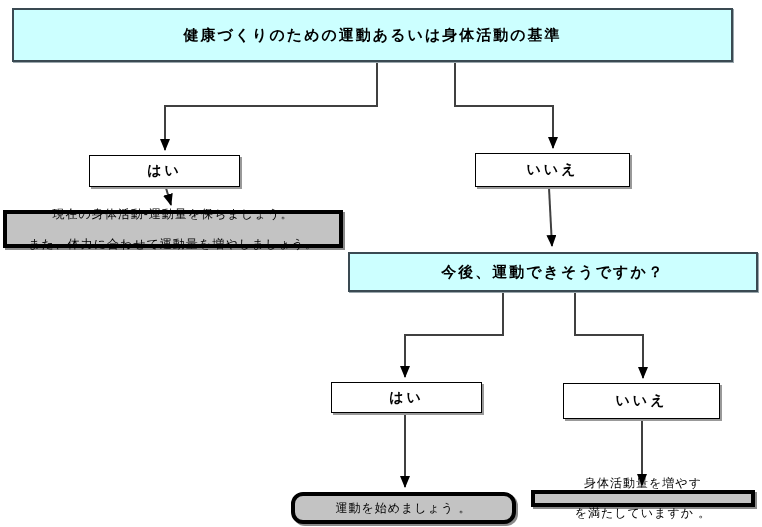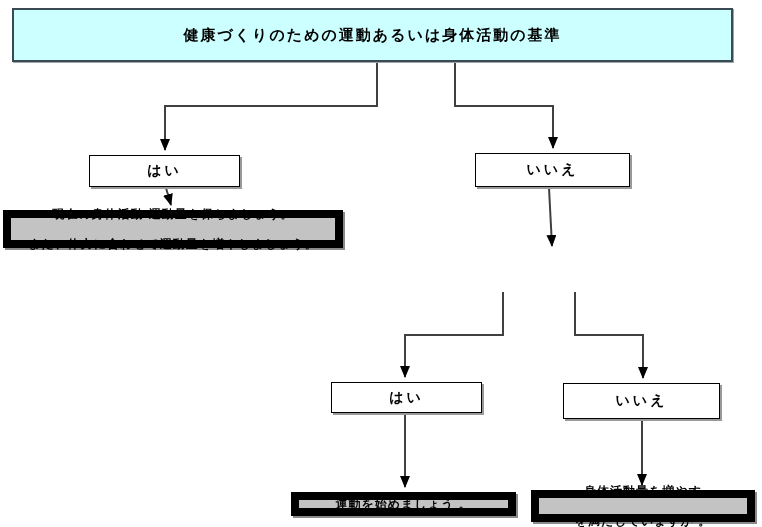--- a/index.html
+++ b/index.html
@@ -40,36 +40,36 @@
     background: var(--opt-fill, #ffffff);
     border: 1px solid #000000;
     box-shadow: 2px 2px 0 #999999;
     font-size: 14px;
     font-weight: 700;
     letter-spacing: 3px;
   }
   
   .advice-box {
     background: var(--advice-fill, #c3c3c3);
-    border: 8px solid #000000;
+    border: 4px solid #000000;
     box-shadow: 2px 2px 0 #8a8a8a;
     font-size: 12px;
-    font-weight: 700;
+    font-weight: 400;
     letter-spacing: 1px;
     gap: 15px;
   }
   #q1     { left: 12px;  top: 8px;   width: 721px; height: 54px; }
   #yes1   { left: 89px;  top: 155px; width: 151px; height: 32px; }
   #no1    { left: 475px; top: 153px; width: 155px; height: 34px; }
   #keep   { left: 3px;   top: 210px; width: 340px; height: 38px; }
   #q2     { left: 348px; top: 252px; width: 410px; height: 40px; }
   #yes2   { left: 331px; top: 382px; width: 151px; height: 31px; }
   #no2    { left: 563px; top: 383px; width: 157px; height: 36px; }
-  #start  { left: 291px; top: 492px; width: 225px; height: 24px; }
-  #incr   { left: 531px; top: 490px; width: 224px; height: 32px; }
+  #start  { left: 291px; top: 492px; width: 225px; height: 32px; border-radius: 12px; }
+  #incr   { left: 531px; top: 490px; width: 224px; height: 17px; }
   #connectors {
     position: absolute;
     left: 0; top: 0;
     width: 762px; height: 527px;
     pointer-events: none;
   }
   #connectors polyline, #connectors line {
     fill: none;
     stroke: #404040;
     stroke-width: 2;
@@ -105,20 +105,23 @@
   </div>
   <div id="no1" class="box opt-box">
     <div>いいえ</div>
   </div>
 
   <div id="keep" class="box advice-box">
     <div>現在の身体活動-運動量を保ちましょう。</div>
     <div>また、体力に合わせて運動量を増やしましょう。</div>
   </div>
 
+  <div id="q2" class="box q-box">
+    <div>今後、運動できそうですか？</div>
+  </div>
 
   <div id="yes2" class="box opt-box">
     <div>はい</div>
   </div>
   <div id="no2" class="box opt-box">
     <div>いいえ</div>
   </div>
 
   <div id="start" class="box advice-box">
     <div>運動を始めましょう 。</div>

